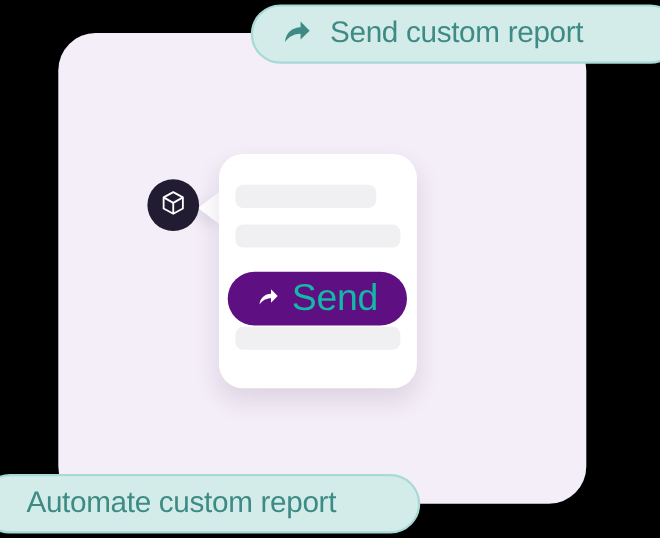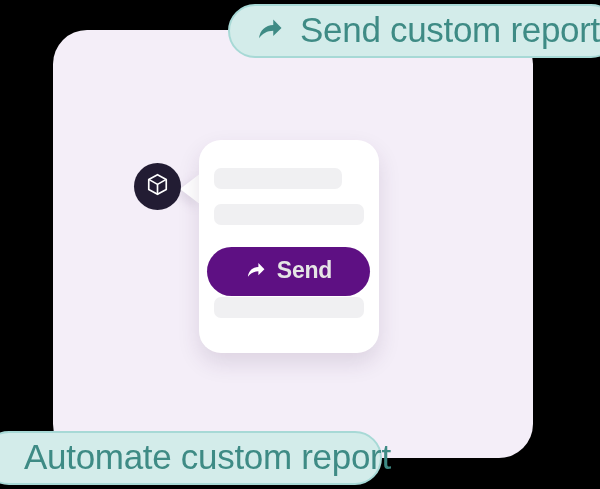--- a/index.html
+++ b/index.html
@@ -90,23 +90,23 @@
     border: none;
     border-radius: 25px;
     display: flex;
     align-items: center;
     justify-content: center;
     gap: 10px;
     padding: 0;
     cursor: pointer;
   }
   .send-button .send-label {
-    color: #e5e5e5;
-    font-size: 23px;
-    font-weight: 700;
+    color: #14b8a6;
+    font-size: 34px;
+    font-weight: 400;
     letter-spacing: -0.2px;
     line-height: 1;
     padding-bottom: 2px;
   }
   .send-button .share-arrow { display: block; }
 
   
   .cube-avatar {
     position: absolute;
     left: 134px;
@@ -126,21 +126,21 @@
     background: #D3ECEA;
     border: 2px solid #A7D9D6;
     border-radius: 999px;
     display: flex;
     align-items: center;
     box-sizing: border-box;
     cursor: pointer;
   }
   .pill-label {
     color: #3E8B85;
-    font-size: 35px;
+    font-size: 27px;
     font-weight: 500;
     letter-spacing: -0.3px;
     line-height: 1;
     white-space: nowrap;
     padding-bottom: 3px;
   }
 
   .badge-send-report {
     left: 228px;
     top: 4px;

